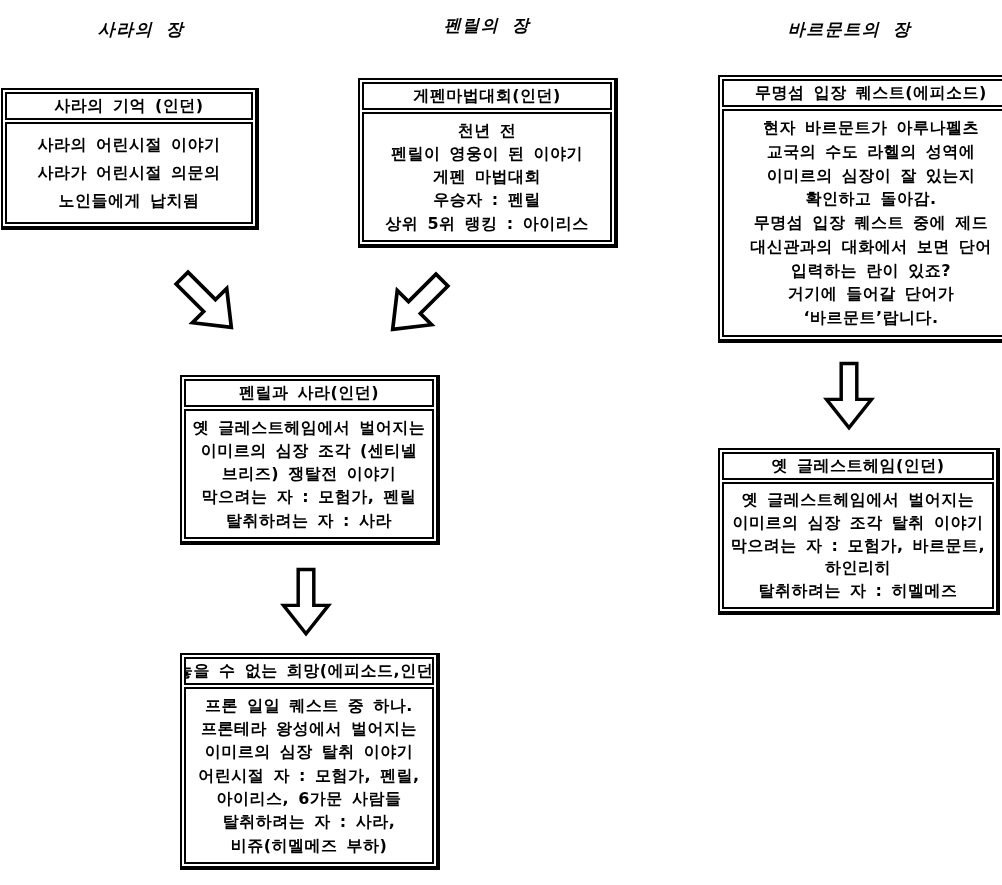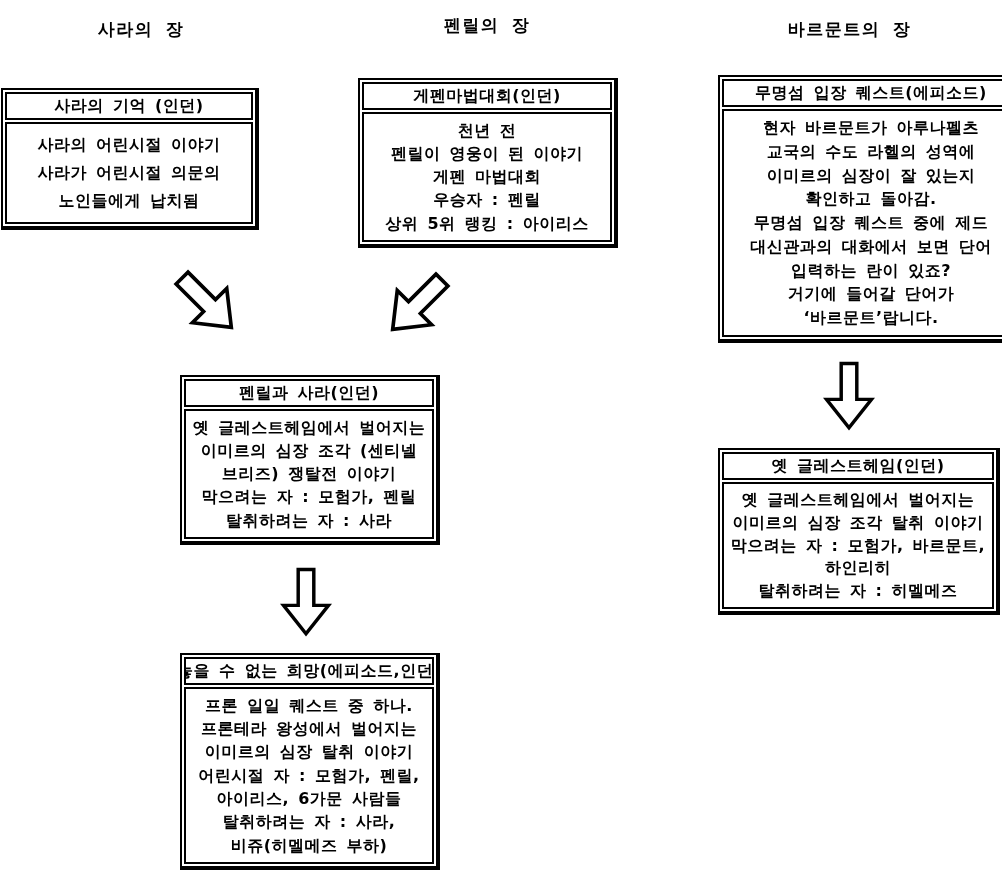--- a/index.html
+++ b/index.html
@@ -13,20 +13,21 @@
     color: #000000;
     overflow: hidden;
   }
   .col-header {
     position: absolute;
     font-size: 17px;
     letter-spacing: 1.5px;
     word-spacing: 5px;
     text-align: center;
     white-space: nowrap;
+    font-style: italic;
   }
   .qbox {
     position: absolute;
     box-sizing: border-box;
     border: 2px solid #000;
     border-right-width: 4px;
     border-bottom-width: 4px;
     padding: 2px;
     background: #ffffff;
     display: flex;

